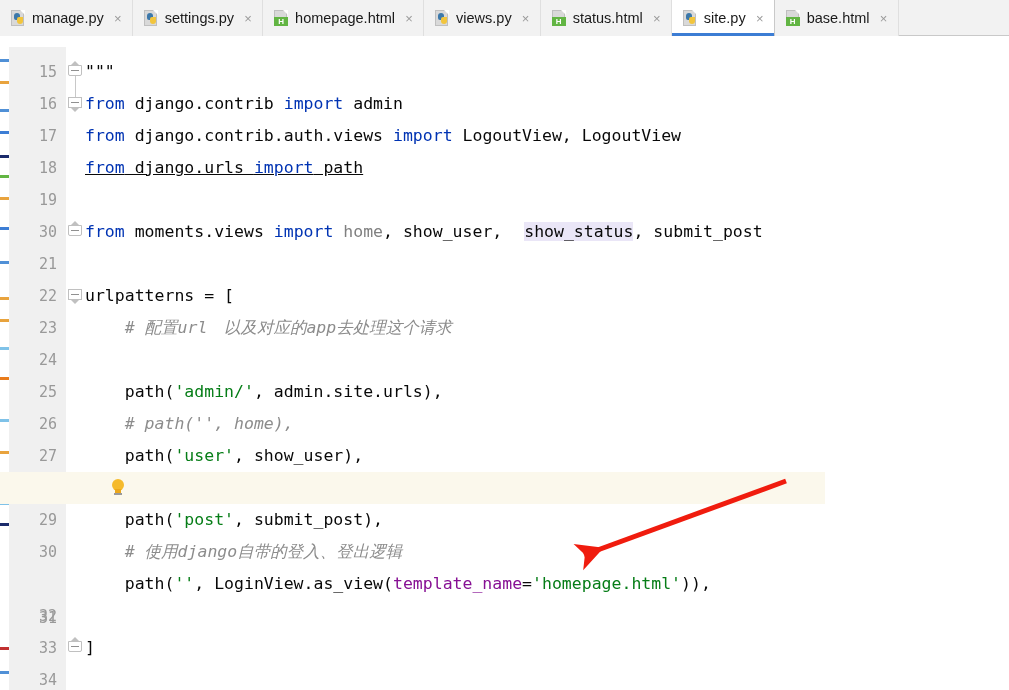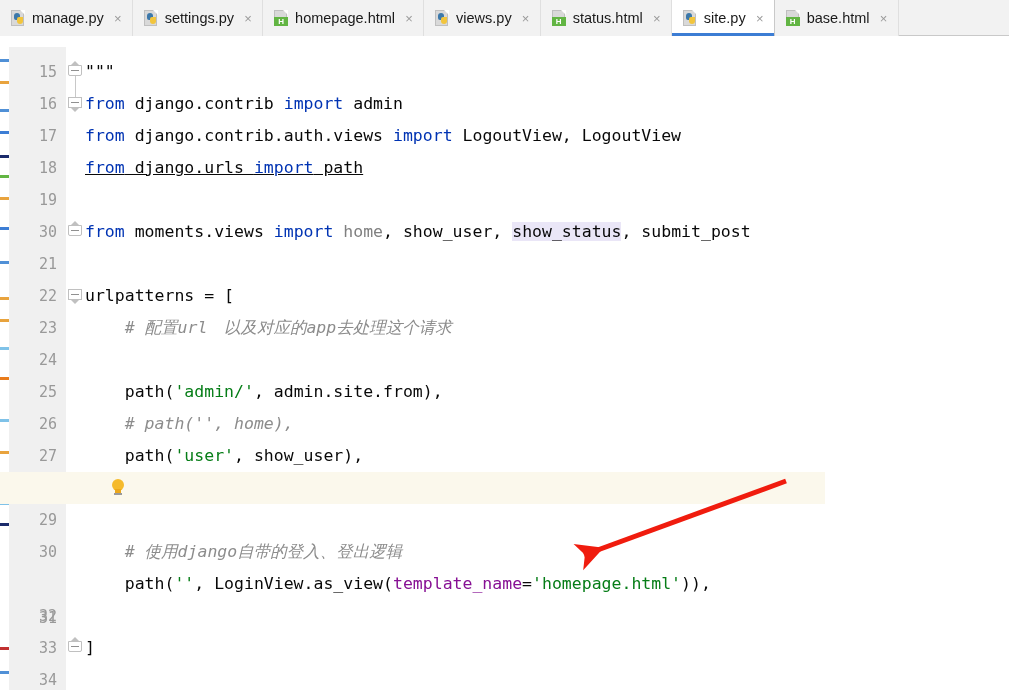--- a/index.html
+++ b/index.html
@@ -155,21 +155,21 @@
     font-size:16.5px;
     color:#080808;
     letter-spacing:0px;
   }
   .kw   { color:#0033B3; }
   .str  { color:#067D17; }
   .cmt  { color:#8C8C8C; font-style:italic; }
   .kwarg{ color:#871094; }
   .dim  { color:#808080; }
   .plain{ color:#080808; }
-  .hl   { background:#EAE6F7; }
+  .hl   { background:#EAE6F7;margin-left:12px; }
 
   
   .caret {
     display:inline-block; width:0; border-left:1.5px solid #000;
     height:20px; vertical-align:-4px; margin:0 -1px;
   }
 
   
   .bulb { position:absolute; width:16px; height:18px; }
   .bulb .glass {
@@ -359,27 +359,28 @@
         <div class="codeline" style="top: 169px;"><span class="kw">from</span><span class="plain"> moments.views </span><span class="kw">import</span><span class="plain"> </span><span class="dim">home</span><span class="plain">, show_user, </span><span class="hl">show_status</span><span class="plain">, submit_post</span></div>
         <div class="linerow" style="top: 201px;"></div>
         <div class="codeline" style="top: 201px;"></div>
         <div class="linerow" style="top: 233px;"></div>
         <div class="codeline" style="top: 233px;"><span class="plain">urlpatterns = [</span></div>
         <div class="linerow" style="top: 265px;"></div>
         <div class="codeline" style="top: 265px;"><span class="cmt">    # </span><span class="cmt">配置url　以及对应的app去处理这个请求</span></div>
         <div class="linerow" style="top: 297px;"></div>
         <div class="codeline" style="top: 297px;"></div>
         <div class="linerow" style="top: 329px;"></div>
-        <div class="codeline" style="top: 329px;"><span class="plain">    path(</span><span class="str">'admin/'</span><span class="plain">, admin.site.from),</span></div>
+        <div class="codeline" style="top: 329px;"><span class="plain">    path(</span><span class="str">'admin/'</span><span class="plain">, admin.site.urls),</span></div>
         <div class="linerow" style="top: 361px;"></div>
         <div class="codeline" style="top: 361px;"><span class="cmt">    # path('', home),</span></div>
         <div class="linerow" style="top: 393px;"></div>
         <div class="codeline" style="top: 393px;"><span class="plain">    path(</span><span class="str">'user'</span><span class="plain">, show_user),</span></div>
         <div class="linerow current" style="top: 425px;"></div>
         <div class="linerow" style="top: 457px;"></div>
+        <div class="codeline" style="top: 457px;"><span class="plain">    path(</span><span class="str">'post'</span><span class="plain">, submit_post),</span></div>
         <div class="linerow" style="top: 489px;"></div>
         <div class="codeline" style="top: 489px;"><span class="cmt">    # </span><span class="cmt">使用django自带的登入、登出逻辑</span></div>
         <div class="linerow" style="top: 521px;"></div>
         <div class="codeline" style="top: 521px;"><span class="plain">    path(</span><span class="str">''</span><span class="plain">, LoginView.as_view(</span><span class="kwarg">template_name</span><span class="plain">=</span><span class="str">'homepage.html'</span><span class="plain">)),</span></div>
         <div class="linerow" style="top: 553px;"></div>
         <div class="linerow" style="top: 585px;"></div>
         <div class="codeline" style="top: 585px;"><span class="plain">]</span></div>
         <div class="linerow" style="top: 617px;"></div>
         <div class="codeline" style="top: 617px;"></div>
       </div>

